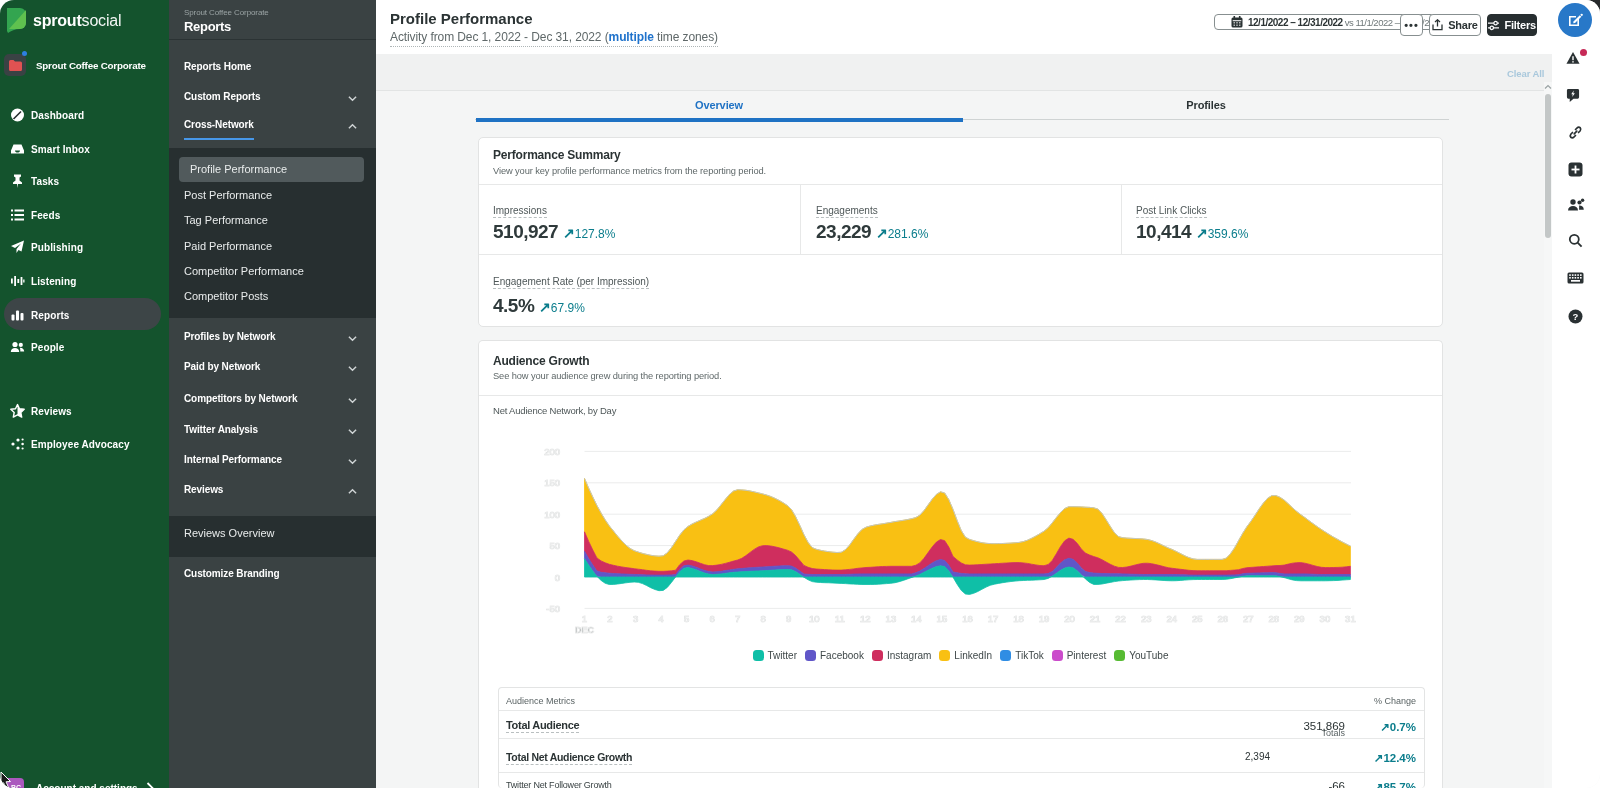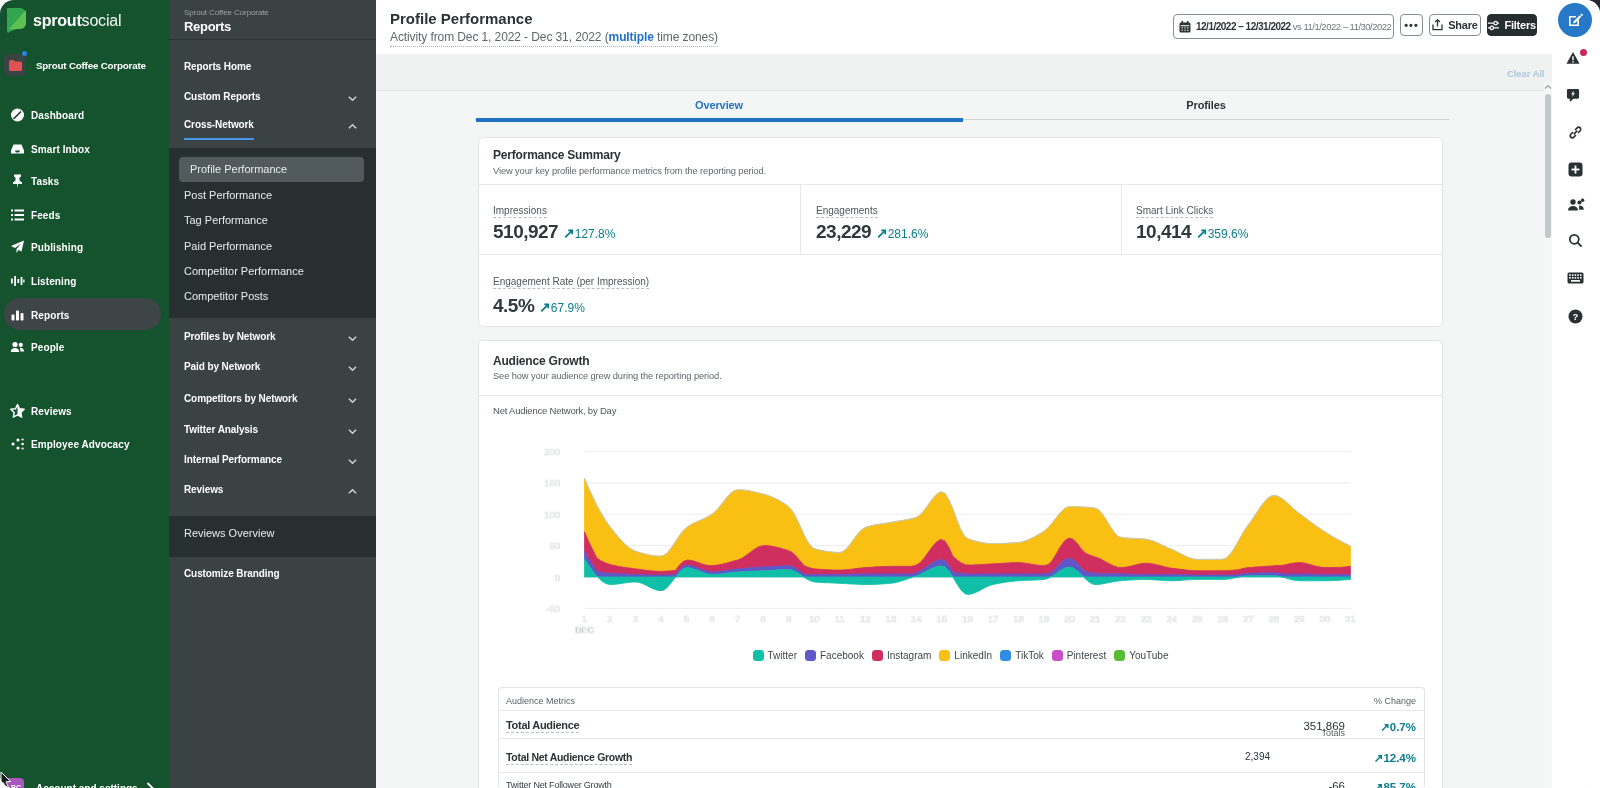--- a/index.html
+++ b/index.html
@@ -34,21 +34,21 @@
 svg { display:block; }
 </style>
 </head>
 <body>
 <div style="position:absolute;left:1586px;top:0;width:14px;height:14px;background:#26292b;z-index:0;"></div>
 <div id="app" style="z-index:1">
   <div id="main"></div>
   <div id="hdr">
     <div style="position:absolute;left:14px;top:10px;font-size:15px;font-weight:bold;color:#2b3334;">Profile Performance</div>
     <div style="position:absolute;left:14px;top:30px;font-size:12px;letter-spacing:-0.1px;color:#5f6869;white-space:nowrap;"><span style="border-bottom:1px dotted #aeb5b6;padding-bottom:1.5px;">Activity from Dec 1, 2022 - Dec 31, 2022 (<b style="color:#2073cc;">multiple</b> time zones)</span></div>
-    <div class="btn" style="position:absolute;left:797px;top:14px;width:221px;height:25px;padding:0 3px;letter-spacing:-0.5px;">
+    <div class="btn" style="position:absolute;left:838px;top:14px;width:221px;height:16px;padding:0 14px;letter-spacing:-0.5px;">
       <svg width="12" height="12" viewBox="0 0 12 12" style="margin:0 5px 0 2px;flex:none;">
           <g fill="#2b3334">
             <rect x="0.5" y="1.5" width="11" height="10" rx="1.5"></rect>
             <rect x="2.5" y="0" width="1.6" height="3"></rect>
             <rect x="7.9" y="0" width="1.6" height="3"></rect>
           </g>
           <g fill="#fff">
             <rect x="1.7" y="4.2" width="8.6" height="1"></rect>
             <rect x="2.6" y="6.2" width="1.2" height="1.2"></rect>
             <rect x="5.4" y="6.2" width="1.2" height="1.2"></rect>
@@ -92,21 +92,21 @@
   <div style="position:absolute;left:493px;top:148px;font-size:12px;letter-spacing:-0.2px;font-weight:bold;color:#2b3334;">Performance Summary</div>
   <div style="position:absolute;left:493px;top:166px;font-size:9.3px;letter-spacing:-0.1px;color:#5f6869;">View your key profile performance metrics from the reporting period.</div>
   <div style="position:absolute;left:479px;top:184px;width:963px;height:1px;background:#e7e8e8;"></div>
   <div style="position:absolute;left:800px;top:185px;width:1px;height:69px;background:#e7e8e8;"></div>
   <div style="position:absolute;left:1121px;top:185px;width:1px;height:69px;background:#e7e8e8;"></div>
   <div style="position:absolute;left:479px;top:254px;width:963px;height:1px;background:#e7e8e8;"></div>
   <div style="position:absolute;left:493px;top:205px;font-size:10px;color:#4e5758;"><span class="dotted">Impressions</span></div>
   <div style="position:absolute;left:493px;top:221px;font-size:19px;letter-spacing:-0.5px;font-weight:bold;color:#2f3a3b;">510,927 <span class="tealch" style="font-size:12px;letter-spacing:0;font-weight:normal;"><span style="font-size:14px;font-weight:bold;">↗</span>127.8%</span></div>
   <div style="position:absolute;left:816px;top:205px;font-size:10px;color:#4e5758;"><span class="dotted">Engagements</span></div>
   <div style="position:absolute;left:816px;top:221px;font-size:19px;letter-spacing:-0.5px;font-weight:bold;color:#2f3a3b;">23,229 <span class="tealch" style="font-size:12px;letter-spacing:0;font-weight:normal;"><span style="font-size:14px;font-weight:bold;">↗</span>281.6%</span></div>
-  <div style="position:absolute;left:1136px;top:205px;font-size:10px;color:#4e5758;"><span class="dotted">Smart Link Clicks</span></div>
+  <div style="position:absolute;left:1136px;top:205px;font-size:10px;color:#4e5758;"><span class="dotted">Post Link Clicks</span></div>
   <div style="position:absolute;left:1136px;top:221px;font-size:19px;letter-spacing:-0.5px;font-weight:bold;color:#2f3a3b;">10,414 <span class="tealch" style="font-size:12px;letter-spacing:0;font-weight:normal;"><span style="font-size:14px;font-weight:bold;">↗</span>359.6%</span></div>
   <div style="position:absolute;left:493px;top:276px;font-size:10px;color:#4e5758;"><span class="dotted">Engagement Rate (per Impression)</span></div>
   <div style="position:absolute;left:493px;top:295px;font-size:19px;letter-spacing:-0.5px;font-weight:bold;color:#2f3a3b;">4.5% <span class="tealch" style="font-size:12px;letter-spacing:0;font-weight:normal;"><span style="font-size:14px;font-weight:bold;">↗</span>67.9%</span></div>
 
   <div class="card" style="left:478px;top:340px;width:965px;height:448px;border-bottom:none;border-bottom-left-radius:0;border-bottom-right-radius:0;"></div>
   <div style="position:absolute;left:493px;top:354px;font-size:12px;letter-spacing:-0.2px;font-weight:bold;color:#2b3334;">Audience Growth</div>
   <div style="position:absolute;left:493px;top:371px;font-size:9.3px;letter-spacing:-0.1px;color:#5f6869;">See how your audience grew during the reporting period.</div>
   <div style="position:absolute;left:479px;top:395px;width:963px;height:1px;background:#e7e8e8;"></div>
   <div style="position:absolute;left:493px;top:405px;font-size:9.5px;letter-spacing:-0.2px;color:#4e5758;">Net Audience Network, by Day</div>
   <svg style="position:absolute;left:520px;top:435px;" width="845" height="205" viewBox="0 0 845 205">

